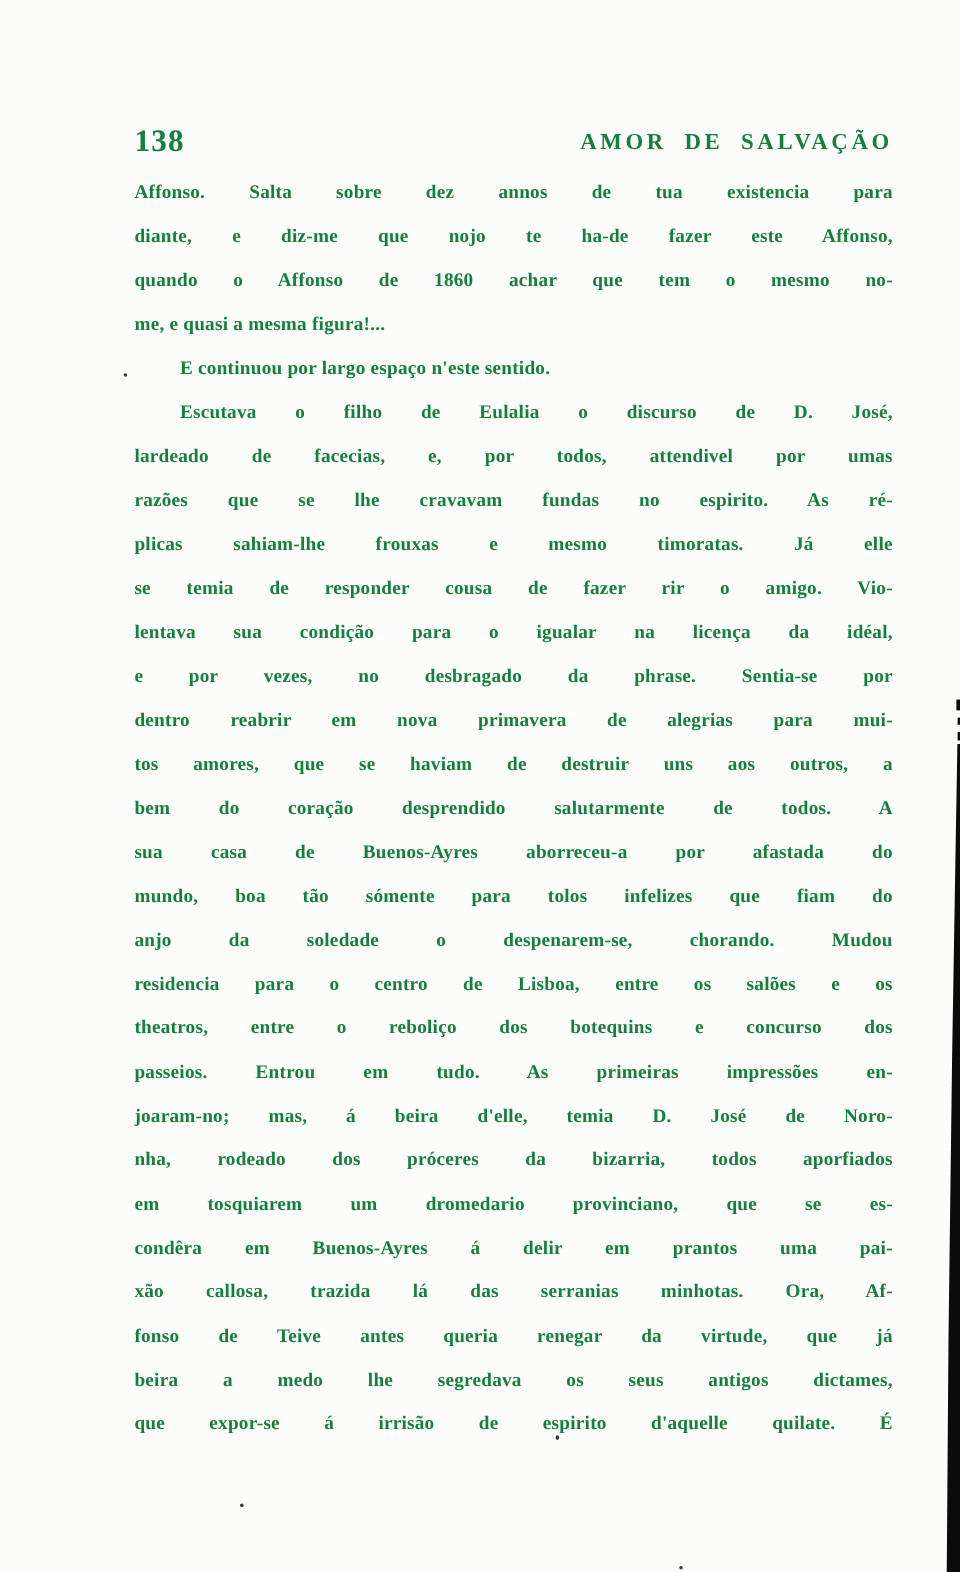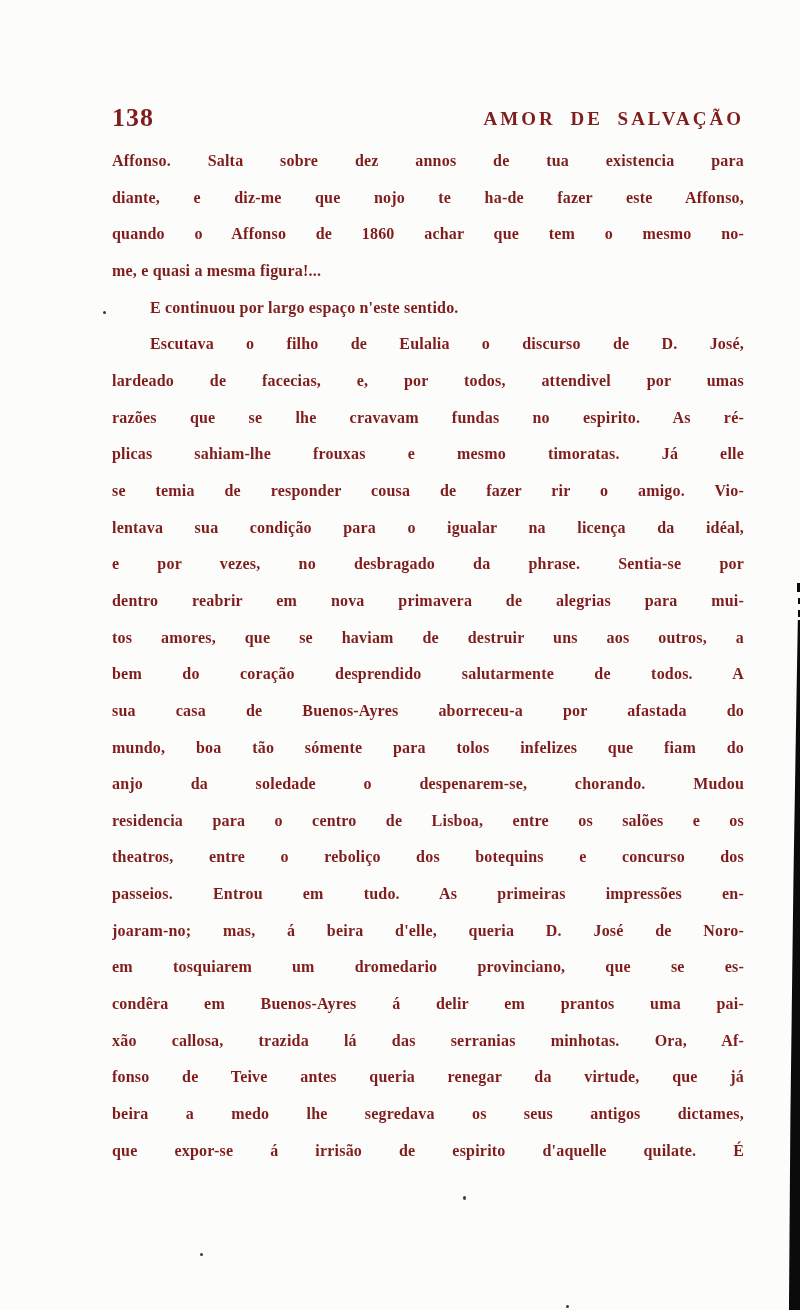--- a/index.html
+++ b/index.html
@@ -3,21 +3,21 @@
 <meta charset="utf-8">
 <style>
   html, body { margin: 0; padding: 0; }
   .page {
     position: relative;
     width: 800px;
     height: 1310px;
     background: #fcfcfb;
     overflow: hidden;
     font-family: "Liberation Serif", serif;
-    color: #7f1d1d;
+    color: #15803d;
   }
   .header {
     position: absolute;
     top: 101px;
     left: 112px;
     width: 632px;
     height: 34px;
   }
   .page-number {
     position: absolute;
@@ -115,21 +115,22 @@
       <div class="line">e por vezes, no desbragado da phrase. Sentia-se por</div>
       <div class="line">dentro reabrir em nova primavera de alegrias para mui-</div>
       <div class="line">tos amores, que se haviam de destruir uns aos outros, a</div>
       <div class="line">bem do coração desprendido salutarmente de todos. A</div>
       <div class="line">sua casa de Buenos-Ayres aborreceu-a por afastada do</div>
       <div class="line">mundo, boa tão sómente para tolos infelizes que fiam do</div>
       <div class="line">anjo da soledade o despenarem-se, chorando. Mudou</div>
       <div class="line">residencia para o centro de Lisboa, entre os salões e os</div>
       <div class="line">theatros, entre o reboliço dos botequins e concurso dos</div>
       <div class="line">passeios. Entrou em tudo. As primeiras impressões en-</div>
-      <div class="line">joaram-no; mas, á beira d'elle, queria D. José de Noro-</div>
+      <div class="line">joaram-no; mas, á beira d'elle, temia D. José de Noro-</div>
+      <div class="line">nha, rodeado dos próceres da bizarria, todos aporfiados</div>
       <div class="line">em tosquiarem um dromedario provinciano, que se es-</div>
       <div class="line">condêra em Buenos-Ayres á delir em prantos uma pai-</div>
       <div class="line">xão callosa, trazida lá das serranias minhotas. Ora, Af-</div>
       <div class="line">fonso de Teive antes queria renegar da virtude, que já</div>
       <div class="line">beira a medo lhe segredava os seus antigos dictames,</div>
       <div class="line">que expor-se á irrisão de espirito d'aquelle quilate. É</div>
     </div>
 
   <div class="edge-bar"></div>
   <div class="edge-dash d1"></div>

